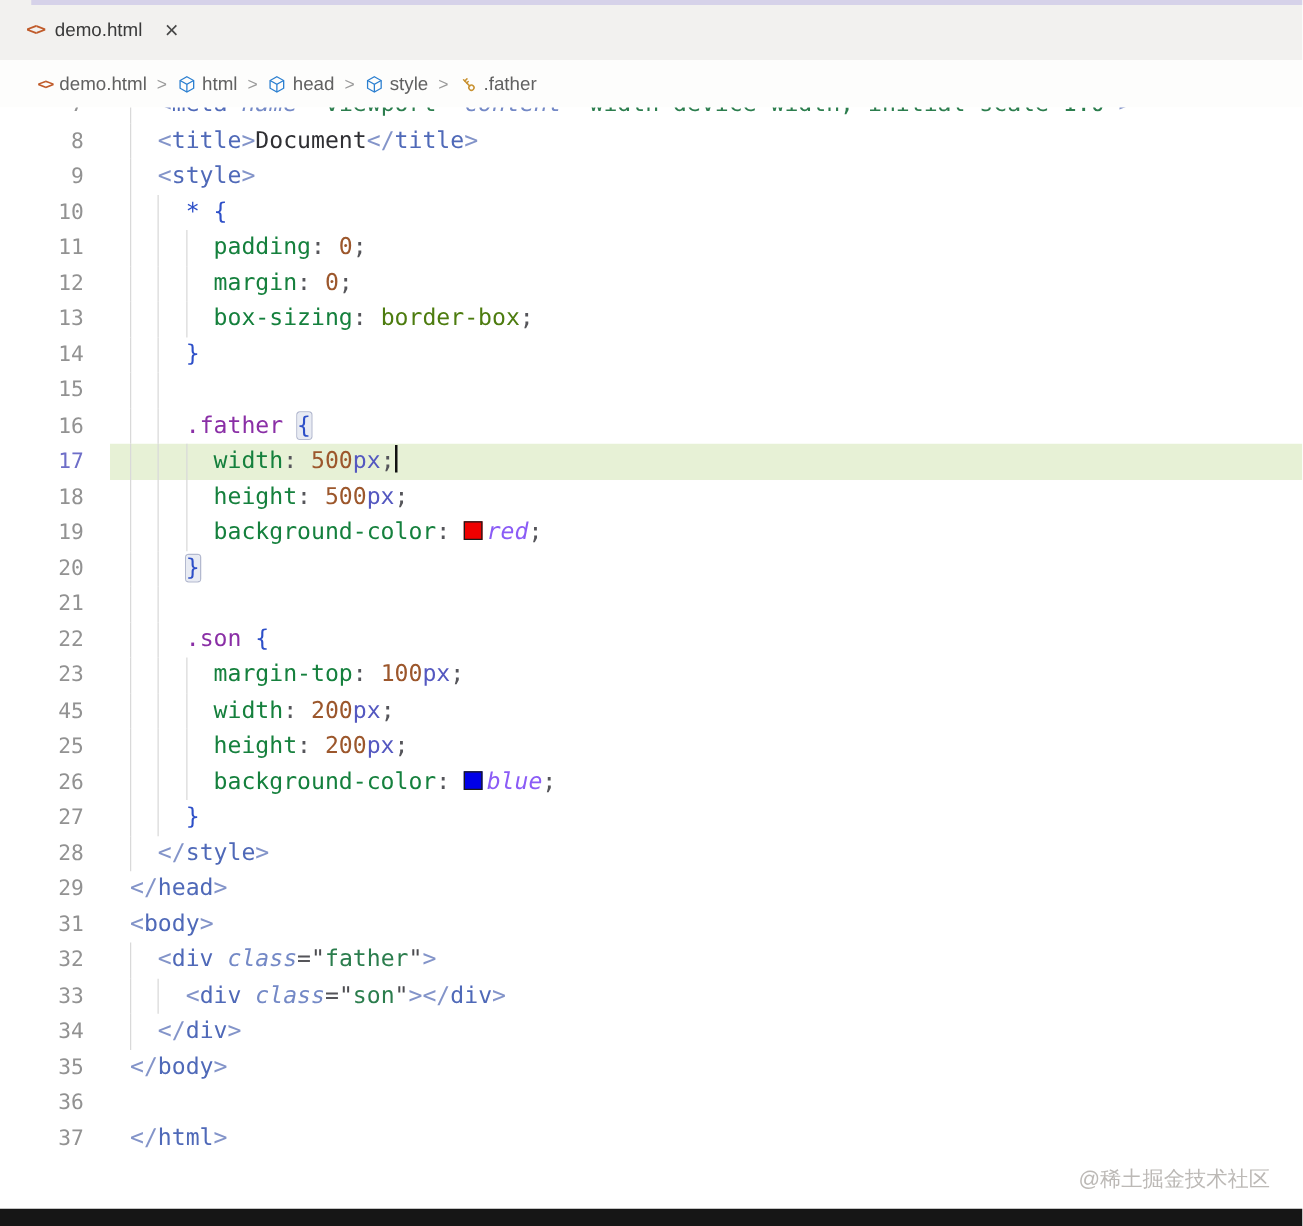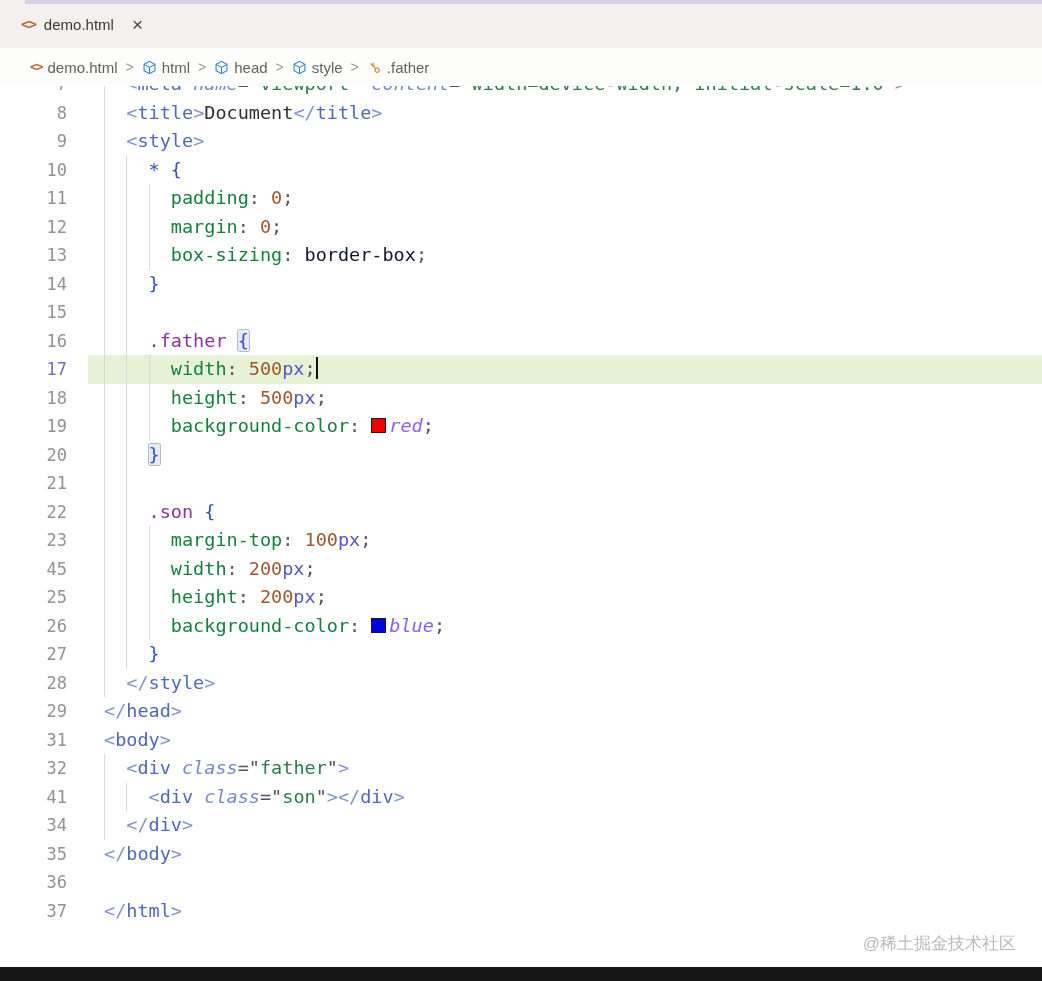--- a/index.html
+++ b/index.html
@@ -41,21 +41,21 @@
   .t-ws   { }
   .t-tp   { color:#8394c9; }
   .t-tag  { color:#4f69b8; }
   .t-txt  { color:#2f2f33; }
   .t-prop { color:#15803d; }
   .t-pun  { color:#55555a; }
   .t-num  { color:#9c572c; }
   .t-unit { color:#5458c0; }
   .t-brace{ color:#2d4fc8; }
   .t-sel  { color:#8a2fa6; }
-  .t-kw   { color:#0f172a; }
+  .t-kw   { color:#4d7c0f; }
   .t-cv   { color:#8b5cf6;font-style:italic; }
   .t-attr { color:#7489c6; font-style:italic;margin-top:31px; }
   .t-q    { color:#4c4c50; }
   .t-str  { color:#2b7d4d; }
   .t-boxed{ background:#e8ebf3; box-shadow:0 0 0 1px #b3b9cf; border-radius:2px; }
 
   .swatch { display:inline-block; width:15px; height:15px; border:1.5px solid #1a1a1a;
             vertical-align:-1px; margin-right:3px; }
   .sw-red  { background:#f00000; }
   .sw-blue { background:#0000e8; }
@@ -228,21 +228,21 @@
         </div>
         <div class="line">
           <div class="gutter">31</div>
           <div class="code"><span class="t-tp">&lt;</span><span class="t-tag">body</span><span class="t-tp">&gt;</span></div>
         </div>
         <div class="line">
           <div class="gutter">32</div>
           <div class="code"><span class="guide" style="left: calc(0ch + 16px);"></span><span class="t-ws">  </span><span class="t-tp">&lt;</span><span class="t-tag">div</span><span class="t-ws"> </span><span class="t-attr">class</span><span class="t-pun">=</span><span class="t-q">"</span><span class="t-str">father</span><span class="t-q">"</span><span class="t-tp">&gt;</span></div>
         </div>
         <div class="line">
-          <div class="gutter">41</div>
+          <div class="gutter">33</div>
           <div class="code"><span class="guide" style="left: calc(0ch + 16px);"></span><span class="guide" style="left: calc(2ch + 16px);"></span><span class="t-ws">    </span><span class="t-tp">&lt;</span><span class="t-tag">div</span><span class="t-ws"> </span><span class="t-attr">class</span><span class="t-pun">=</span><span class="t-q">"</span><span class="t-str">son</span><span class="t-q">"</span><span class="t-tp">&gt;</span><span class="t-tp">&lt;/</span><span class="t-tag">div</span><span class="t-tp">&gt;</span></div>
         </div>
         <div class="line">
           <div class="gutter">34</div>
           <div class="code"><span class="guide" style="left: calc(0ch + 16px);"></span><span class="t-ws">  </span><span class="t-tp">&lt;/</span><span class="t-tag">div</span><span class="t-tp">&gt;</span></div>
         </div>
         <div class="line">
           <div class="gutter">35</div>
           <div class="code"><span class="t-tp">&lt;/</span><span class="t-tag">body</span><span class="t-tp">&gt;</span></div>
         </div>

